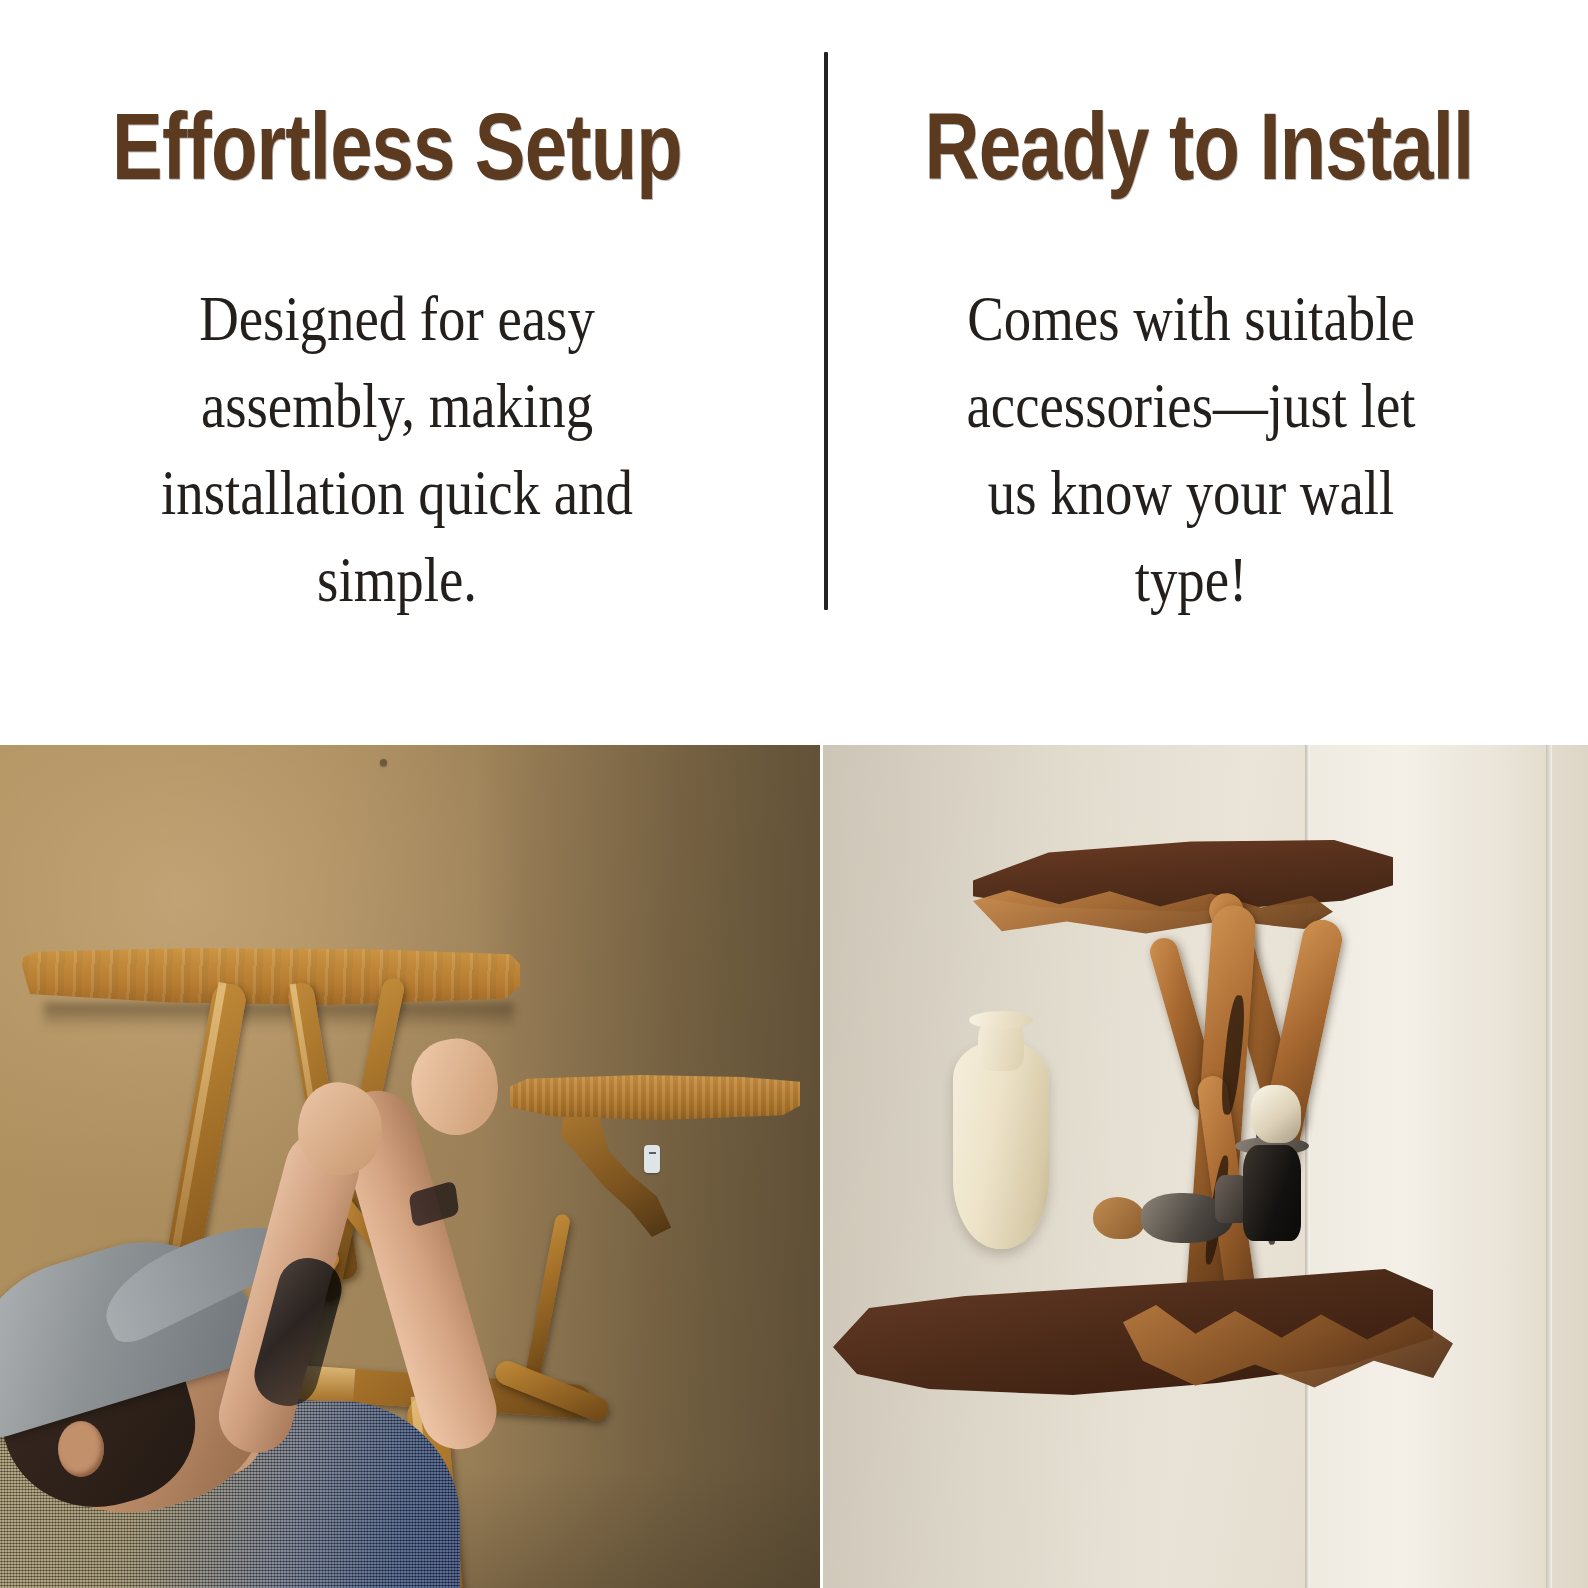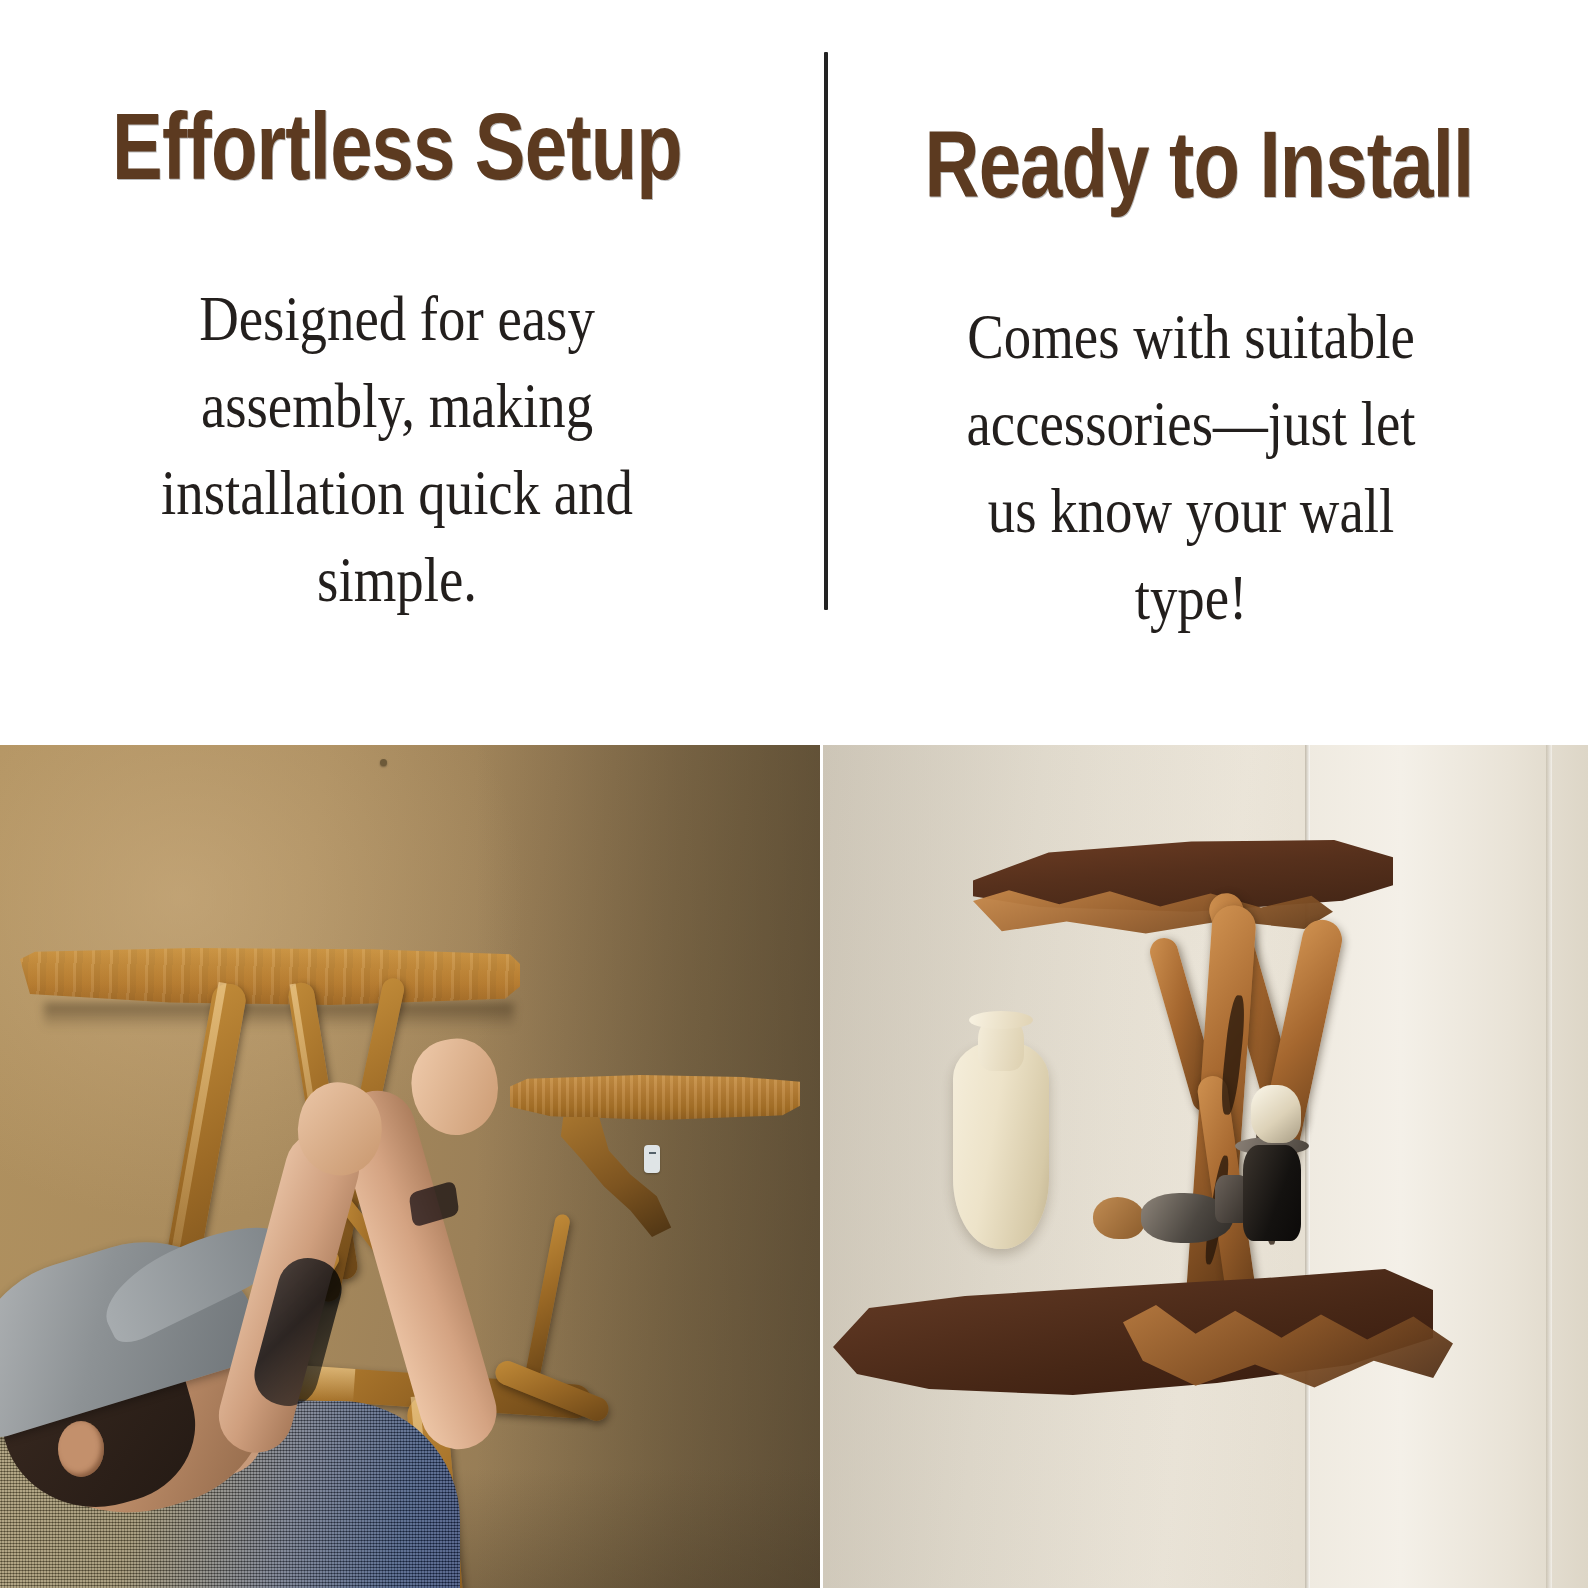--- a/index.html
+++ b/index.html
@@ -10,21 +10,21 @@
   
   .text-band{position:absolute;left:0;top:0;width:1588px;height:745px;background:#ffffff;}
 
   .divider{
     position:absolute;left:824px;top:52px;width:4px;height:558px;
     background:#232323;border-radius:1px;
   }
 
   .col{position:absolute;top:0;width:794px;height:745px;}
   .col-left{left:0;}
-  .col-right{left:794px;margin-top:18px;}
+  .col-right{left:794px;}
 
   .heading{
     position:absolute;top:96px;width:100%;
     text-align:center;
     font-family:"Liberation Sans","DejaVu Sans",sans-serif;
     font-weight:bold;
     font-size:95px;
     line-height:100px;
     letter-spacing:-1px;
     color:#5C3A20;

